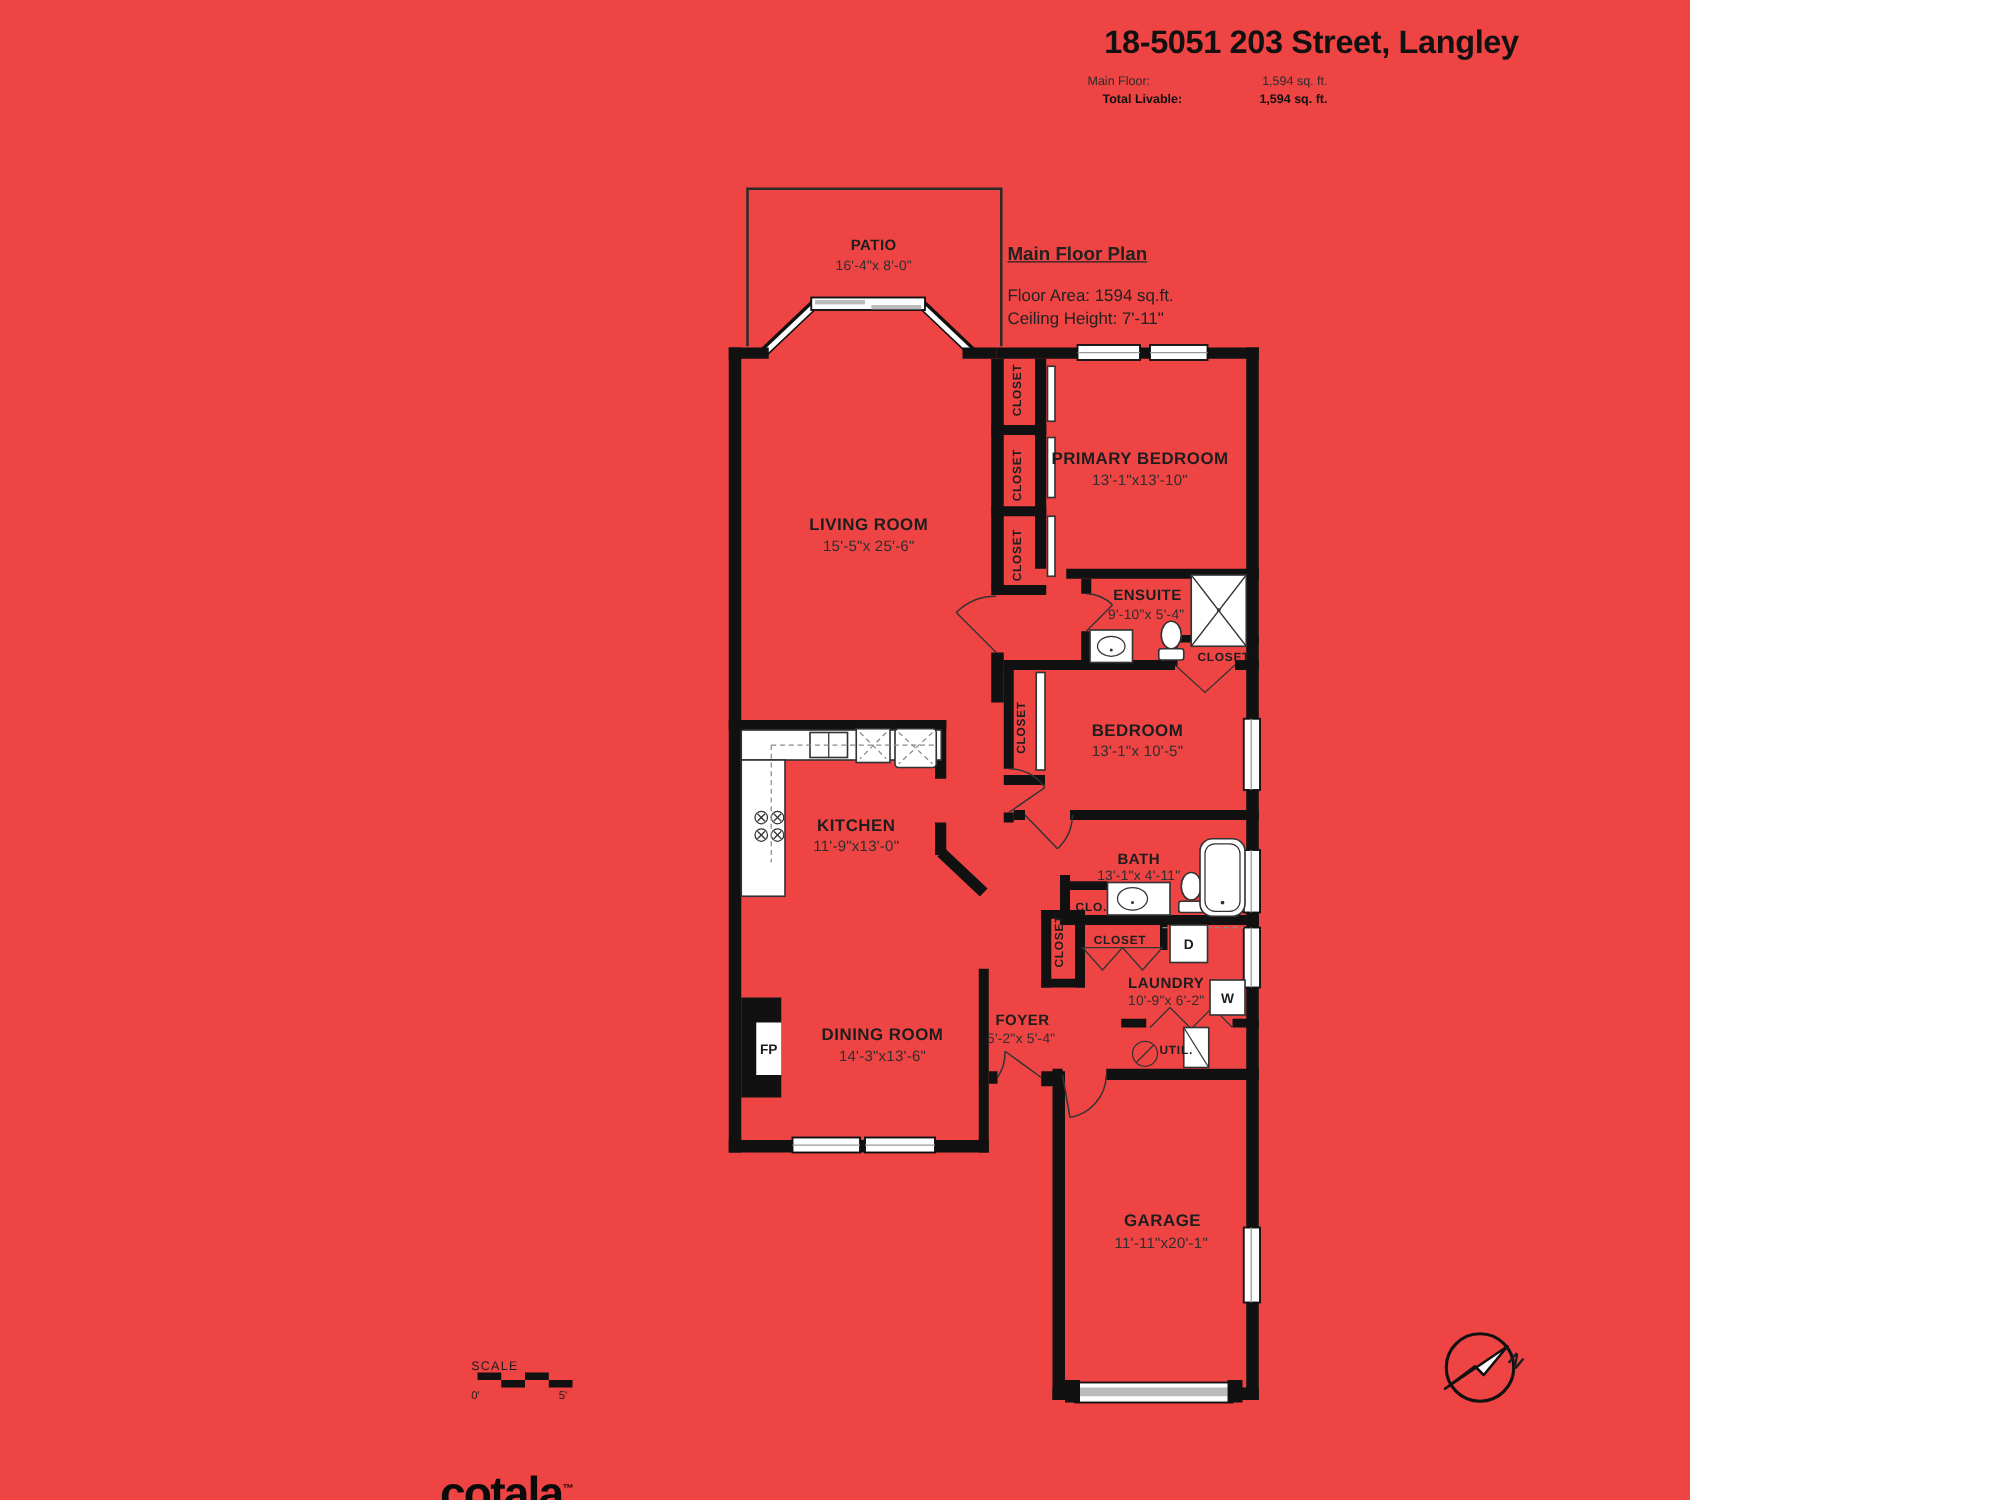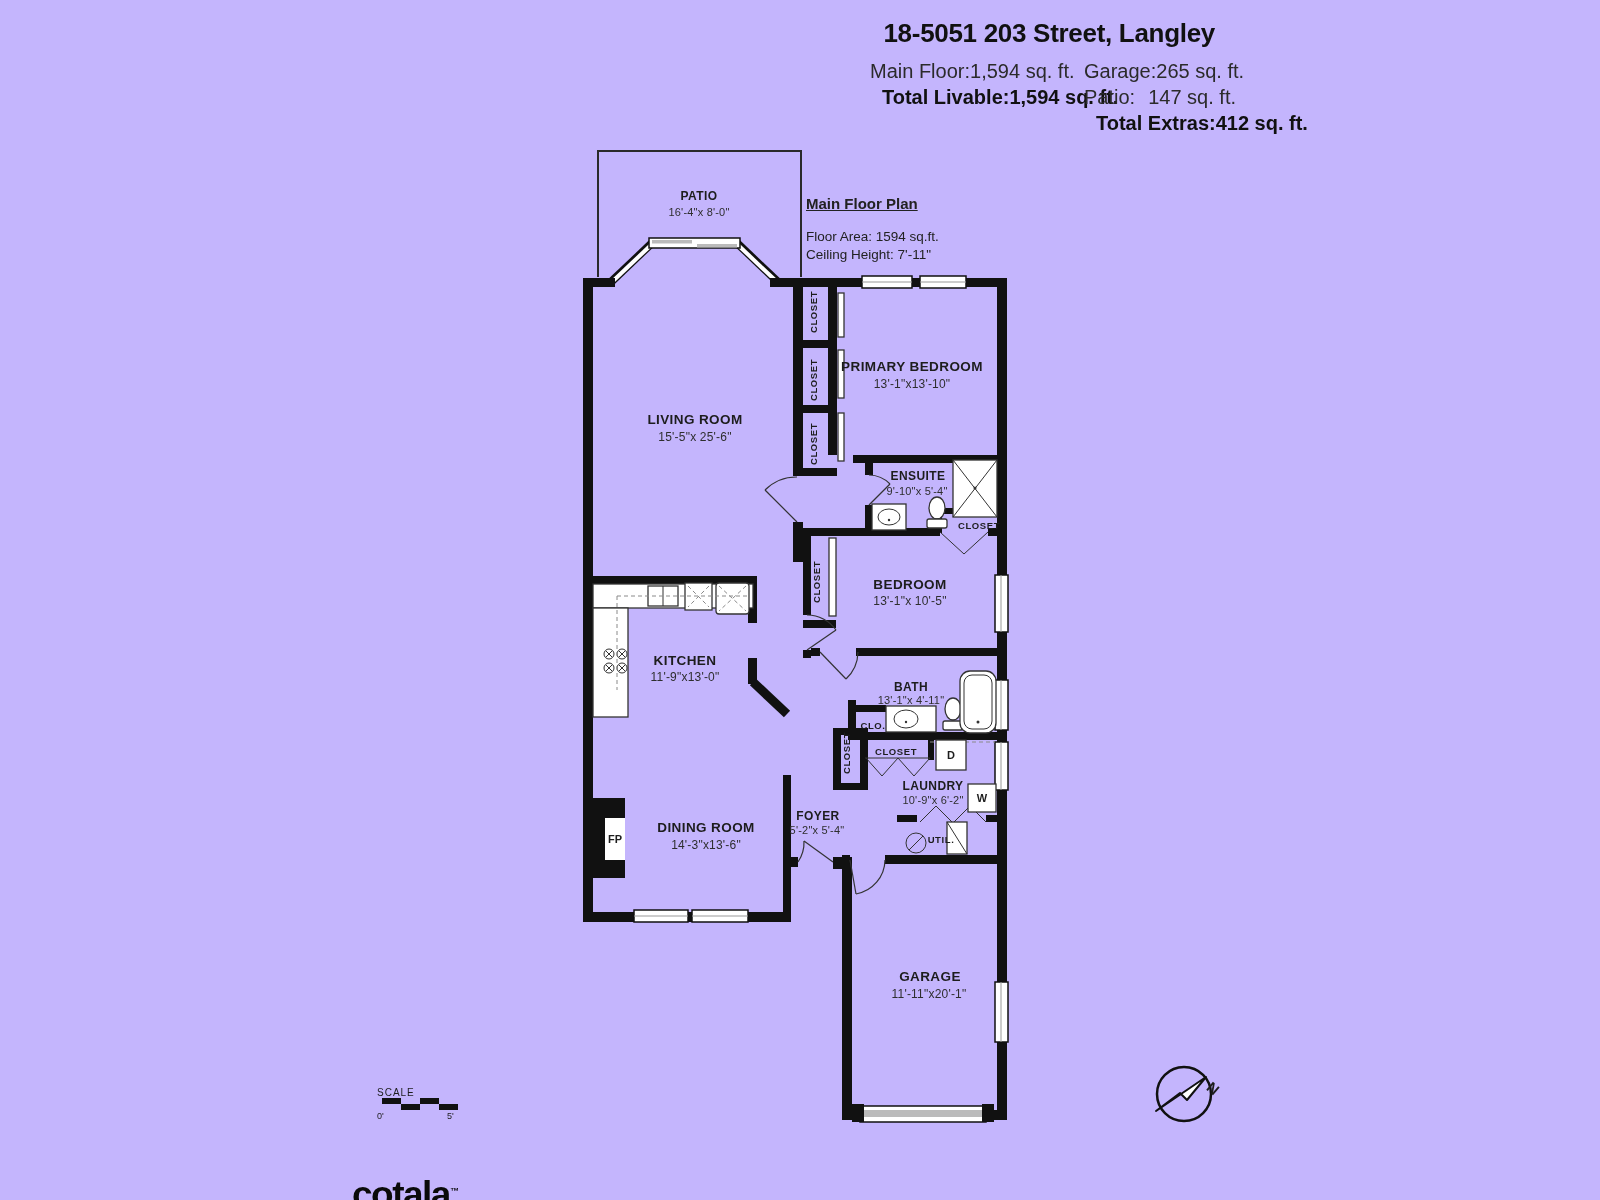--- a/index.html
+++ b/index.html
@@ -1,21 +1,21 @@
 <!DOCTYPE html>
 <html><head>
 <meta charset="utf-8">
 <style>
   html,body{margin:0;padding:0;background:#ffffff;}
-  #page{position:relative;width:1600px;height:1200px;background:#c4b5fd;overflow:hidden;
+  #page{position:relative;width:1352px;height:1200px;background:#ef4444;overflow:hidden;
         font-family:"Liberation Sans",sans-serif;color:#1c1c1c;}
   
   .hdr-title{position:absolute;top:18px;left:0;width:1215px;text-align:right;
              font-size:26px;font-weight:bold;letter-spacing:-.3px;color:#111;}
-  .stats{position:absolute;left:870px;top:60px;display:flex;gap:22px;font-size:20px;color:#2b2b2b;}
+  .stats{position:absolute;left:870px;top:60px;display:flex;gap:22px;font-size:10px;color:#2b2b2b;}
   .stat-col{display:flex;flex-direction:column;gap:3px;}
   .stat-col.left{width:192px;}
   .stat-col.right{width:152px;}
   .stat-row{display:flex;justify-content:space-between;white-space:nowrap;}
   .stat-row.bold{font-weight:bold;color:#111;margin-left:12px;}
   .stat-row .v{text-align:center;}
   
   .plan-info{position:absolute;left:806px;top:194px;font-size:13.5px;line-height:1.32;color:#222;}
   .plan-info .t{font-weight:bold;text-decoration:underline;font-size:15px;margin-bottom:14px;}
   
@@ -52,34 +52,20 @@
     <div class="stat-col left">
       <div class="stat-row">
         <span>Main Floor:</span>
         <span class="v">1,594 sq. ft.</span>
       </div>
       <div class="stat-row bold">
         <span>Total Livable:</span>
         <span class="v">1,594 sq. ft.</span>
       </div>
     </div>
-    <div class="stat-col right">
-      <div class="stat-row">
-        <span>Garage:</span>
-        <span class="v">265 sq. ft.</span>
-      </div>
-      <div class="stat-row">
-        <span>Patio:</span>
-        <span class="v">147 sq. ft.</span>
-      </div>
-      <div class="stat-row bold">
-        <span>Total Extras:</span>
-        <span class="v">412 sq. ft.</span>
-      </div>
-    </div>
   </div>
 
   <div class="plan-info">
     <div class="t">Main Floor Plan</div>
     <div>Floor Area: 1594 sq.ft.</div>
     <div>Ceiling Height: 7'-11"</div>
   </div>
 
   <svg width="1600" height="1200" viewBox="0 0 1600 1200" style="position:absolute;left:0;top:0">
 

